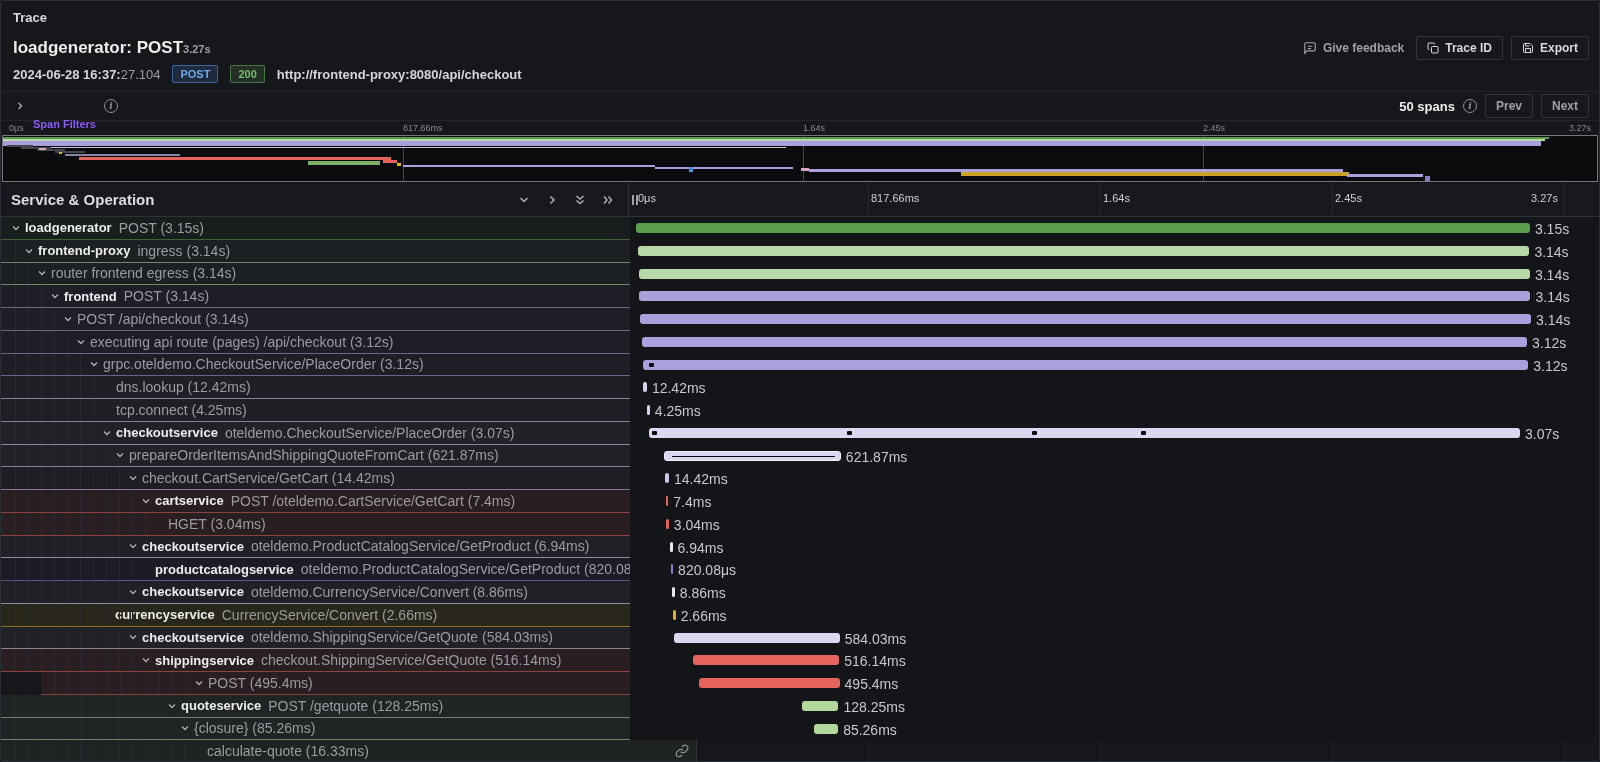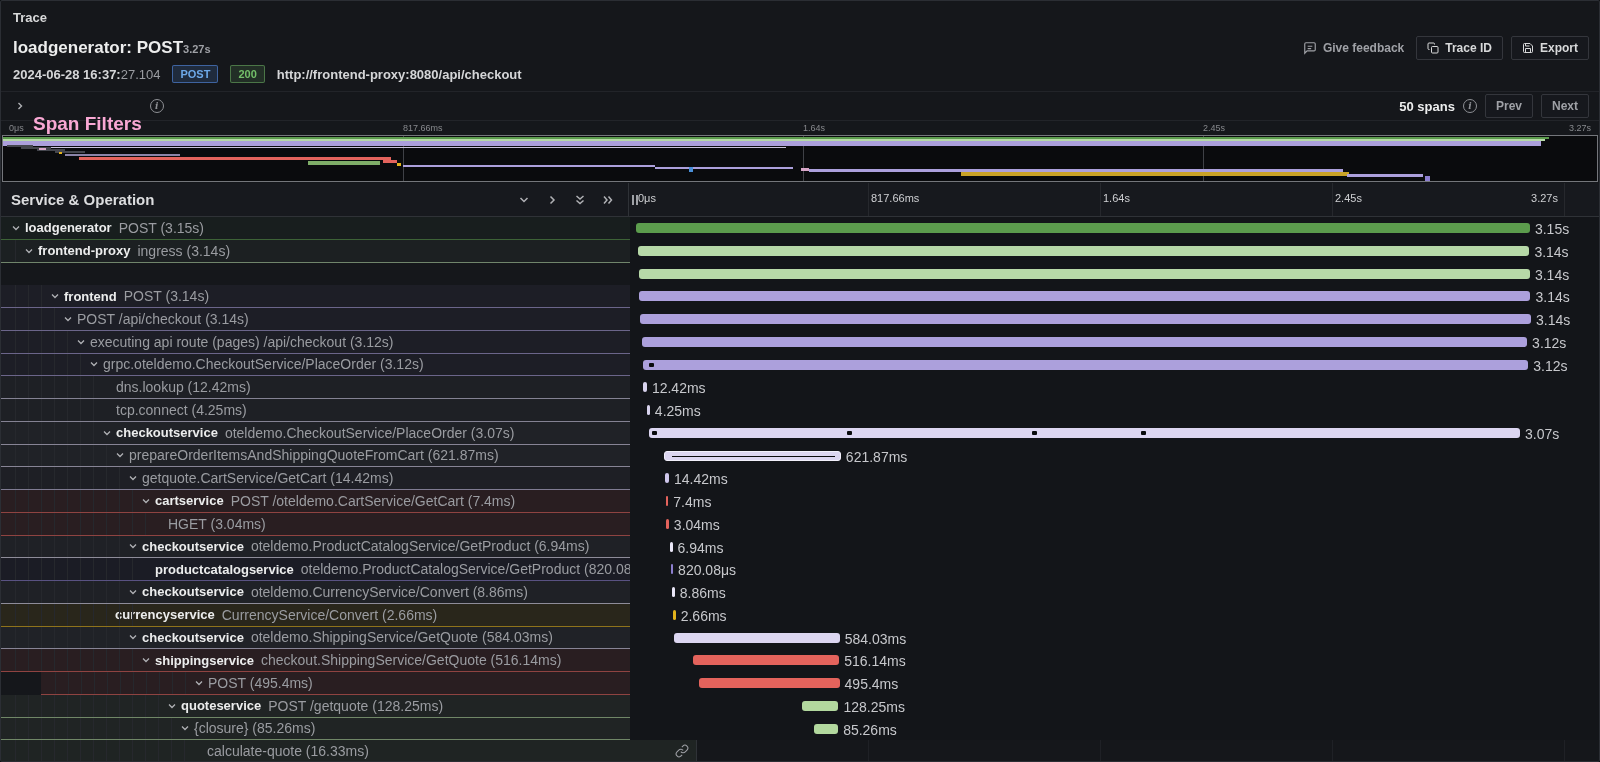--- a/index.html
+++ b/index.html
@@ -21,21 +21,21 @@
   .timestamp { font-size:13px; font-weight:700; color:#d5d6d8; }
   .timestamp .frac { color:#9a9ca1; font-weight:400; }
   .badge { font-size:11px; font-weight:700; padding:2px 7px; border-radius:2px; }
   .badge.method { color:#6ea9e8; background:rgba(87,148,242,.16); border:1px solid rgba(87,148,242,.55); }
   .badge.status { color:#73bf69; background:rgba(115,191,105,.14); border:1px solid rgba(115,191,105,.5); }
   .url { font-size:13px; font-weight:600; color:#d5d6d8; }
 
   
   .filters { position:absolute; top:90px; left:0; right:0; height:30px; border-top:1px solid #222429; border-bottom:1px solid #222429; display:flex; align-items:center; justify-content:space-between; padding:0 10px 0 14px; }
   .filters-left { display:flex; align-items:center; gap:8px; }
-  .filters-label { font-size:19px; font-weight:600; color:#f9a8d4;margin-top:36px; }
+  .filters-label { font-size:11px; font-weight:600; color:#8b5cf6;margin-top:36px; }
   .filters-right { display:flex; align-items:center; gap:8px; }
   .span-count { font-size:13px; font-weight:700; color:#eceded; }
   .info-icon { width:14px; height:14px; border:1px solid #8e9095; border-radius:50%; color:#8e9095; font-size:9px; font-weight:700; display:flex; align-items:center; justify-content:center; font-family:"DejaVu Serif", serif; font-style:italic; }
 
   
   .minimap { position:absolute; top:121px; left:0; right:0; height:61px; }
   .mini-labels { position:absolute; top:0; left:0; right:0; height:13px; }
   .mini-labels span { position:absolute; top:1px; font-size:9px; color:#87898d; }
   .mini-canvas { position:absolute; top:13px; left:1px; right:1px; height:47px; background:#0a0b0d; border:1px solid #74767b; }
   .mini-grid { position:absolute; top:0; bottom:0; width:1px; background:#3f4146; }
@@ -248,20 +248,34 @@
               <path d="M10 13a5 5 0 0 0 7.54.54l3-3a5 5 0 0 0-7.07-7.07l-1.72 1.71"></path>
               <path d="M14 11a5 5 0 0 0-7.54-.54l-3 3a5 5 0 0 0 7.07 7.07l1.71-1.71"></path>
             </svg></span>
         </div>
         <div class="cell-r">
           <div class="bar" style="left: 8.27034px; width: 891.107px; background: rgb(183, 217, 168);"></div>
           <span class="dlabel" style="left: 904.377px;">3.14s</span>
         </div>
       </div>
       <div class="row">
+        <div class="cell-l" style="background: rgba(183, 217, 168, 0.05); border-bottom: 1px solid rgba(183, 217, 168, 0.55); padding-left: 36px;">
+          <div class="guide" style="left: 14px;"></div>
+          <div class="guide" style="left: 27px;"></div>
+          <span class="row-chev">
+            <svg width="10" height="10" viewBox="0 0 10 10" fill="none" stroke="#b0b1b5" stroke-width="1.3">
+              <path d="M2 3.5 L5 6.5 L8 3.5"></path>
+            </svg>
+          </span>
+          <span class="op">router frontend egress (3.14s)</span>
+          <span class="linkicon"><svg width="14" height="14" viewBox="0 0 24 24" fill="none" stroke="#9fa1a6" stroke-width="1.8">
+              <path d="M10 13a5 5 0 0 0 7.54.54l3-3a5 5 0 0 0-7.07-7.07l-1.72 1.71"></path>
+              <path d="M14 11a5 5 0 0 0-7.54-.54l-3 3a5 5 0 0 0 7.07 7.07l1.71-1.71"></path>
+            </svg></span>
+        </div>
         <div class="cell-r">
           <div class="bar" style="left: 8.83792px; width: 891.107px; background: rgb(183, 217, 168);"></div>
           <span class="dlabel" style="left: 904.945px;">3.14s</span>
         </div>
       </div>
       <div class="row">
         <div class="cell-l" style="background: rgba(172, 160, 220, 0.06); border-bottom: 1px solid rgba(172, 160, 220, 0.55); padding-left: 49px;">
           <div class="guide" style="left: 14px;"></div>
           <div class="guide" style="left: 27px;"></div>
           <div class="guide" style="left: 40px;"></div>
@@ -461,21 +475,21 @@
           <div class="guide" style="left: 66px;"></div>
           <div class="guide" style="left: 79px;"></div>
           <div class="guide" style="left: 92px;"></div>
           <div class="guide" style="left: 105px;"></div>
           <div class="guide" style="left: 118px;"></div>
           <span class="row-chev">
             <svg width="10" height="10" viewBox="0 0 10 10" fill="none" stroke="#b0b1b5" stroke-width="1.3">
               <path d="M2 3.5 L5 6.5 L8 3.5"></path>
             </svg>
           </span>
-          <span class="op">getquote.CartService/GetCart (14.42ms)</span>
+          <span class="op">checkout.CartService/GetCart (14.42ms)</span>
           <span class="linkicon"><svg width="14" height="14" viewBox="0 0 24 24" fill="none" stroke="#9fa1a6" stroke-width="1.8">
               <path d="M10 13a5 5 0 0 0 7.54.54l3-3a5 5 0 0 0-7.07-7.07l-1.72 1.71"></path>
               <path d="M14 11a5 5 0 0 0-7.54-.54l-3 3a5 5 0 0 0 7.07 7.07l1.71-1.71"></path>
             </svg></span>
         </div>
         <div class="cell-r">
           <div class="bar" style="left: 34.9468px; width: 4.09228px; background: rgb(207, 199, 236);"></div>
           <span class="dlabel" style="left: 44.0391px;">14.42ms</span>
         </div>
       </div>

